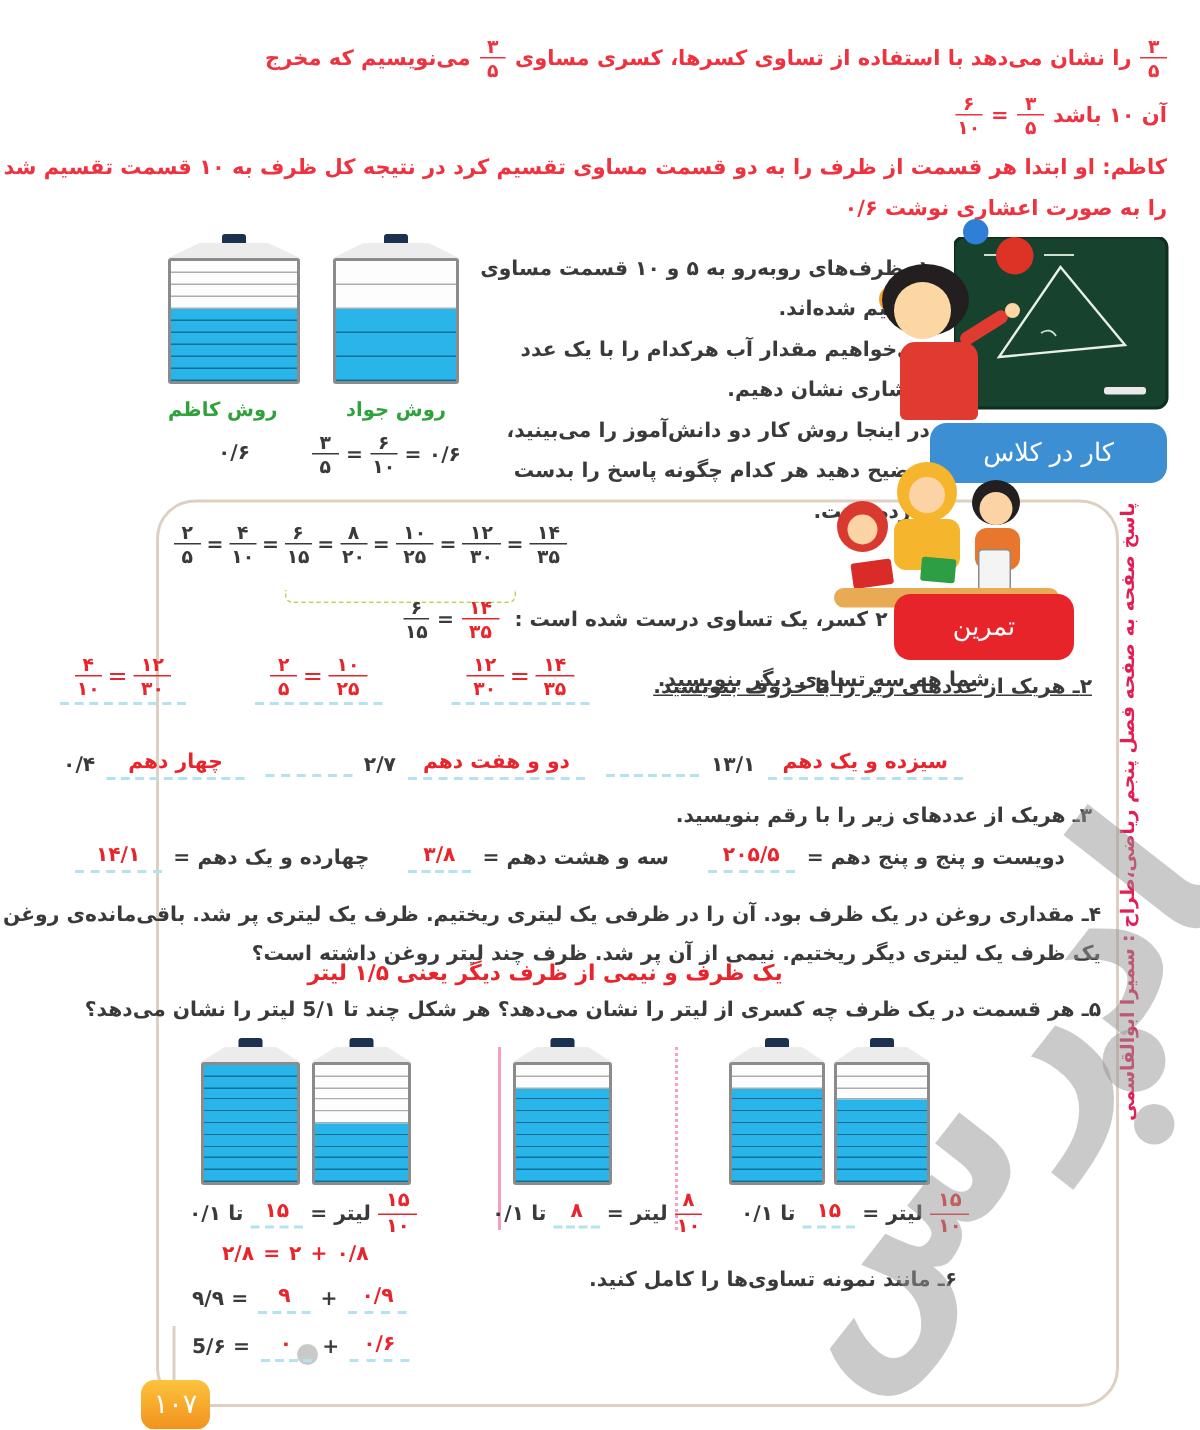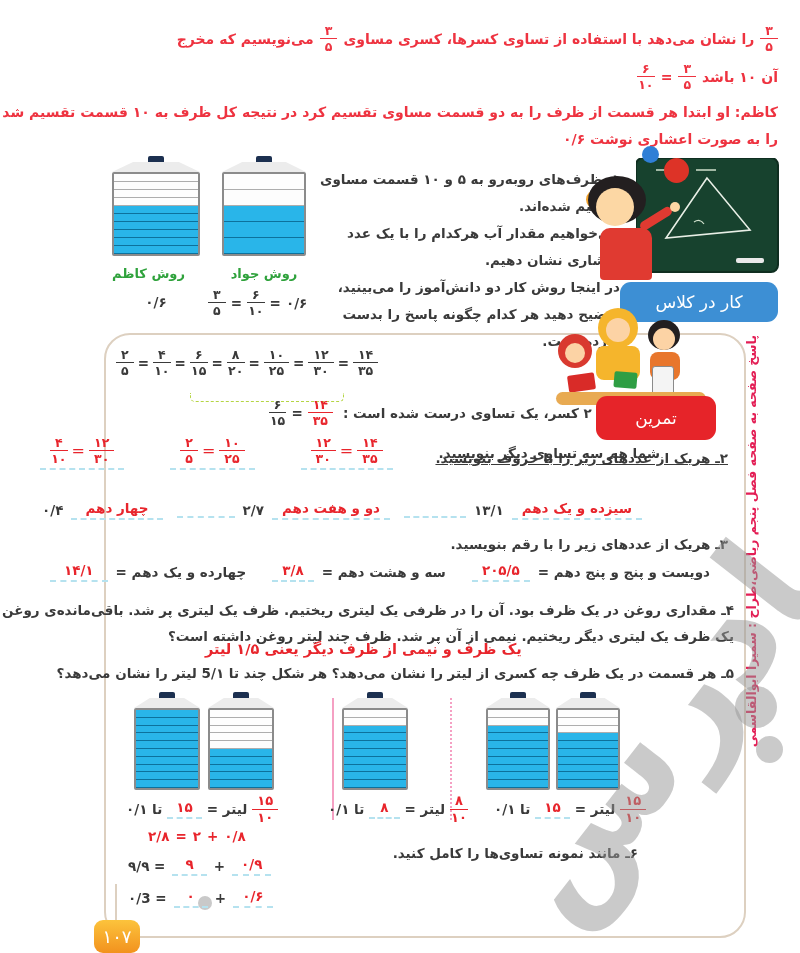--- a/index.html
+++ b/index.html
@@ -400,21 +400,21 @@
     <span>+</span>
     <span>۰/۸</span>
   </div>
   <div class="abs row ltr" style="left:128px;top:856px;gap:7px;">
     <span class="blk">۹/۹ =</span>
     <span class="hand dashu" style="padding:0 13px 2px;">۹</span>
     <span class="blk">+</span>
     <span class="hand dashu" style="padding:0 9px 2px;">۰/۹</span>
   </div>
   <div class="abs row ltr" style="left:128px;top:888px;gap:7px;">
-    <span class="blk">۰/3 =</span>
+    <span class="blk">5/۶ =</span>
     <span class="hand dashu" style="padding:0 13px 2px;">۰</span>
     <span class="blk">+</span>
     <span class="hand dashu" style="padding:0 9px 2px;">۰/۶</span>
   </div>
 
   <div class="abs nowrap" style="left:744px;top:735px;width:400px;transform:rotate(-90deg);transform-origin:0 0;color:#e31e55;font-weight:bold;font-size:12.5px;text-align:right;">پاسخ صفحه به صفحه فصل پنجم ریاضی،طراح : سمیرا ابوالقاسمی</div>
 
   <div class="abs watermark" style="left:430px;top:620px;z-index:5;pointer-events:none;">پادرس</div>
   <div class="circ" style="left:735px;top:686px;width:42px;height:42px;background:rgba(150,150,150,.5);z-index:5;"></div>
   <div class="circ" style="left:756px;top:736px;width:27px;height:27px;background:rgba(150,150,150,.5);z-index:5;"></div>

